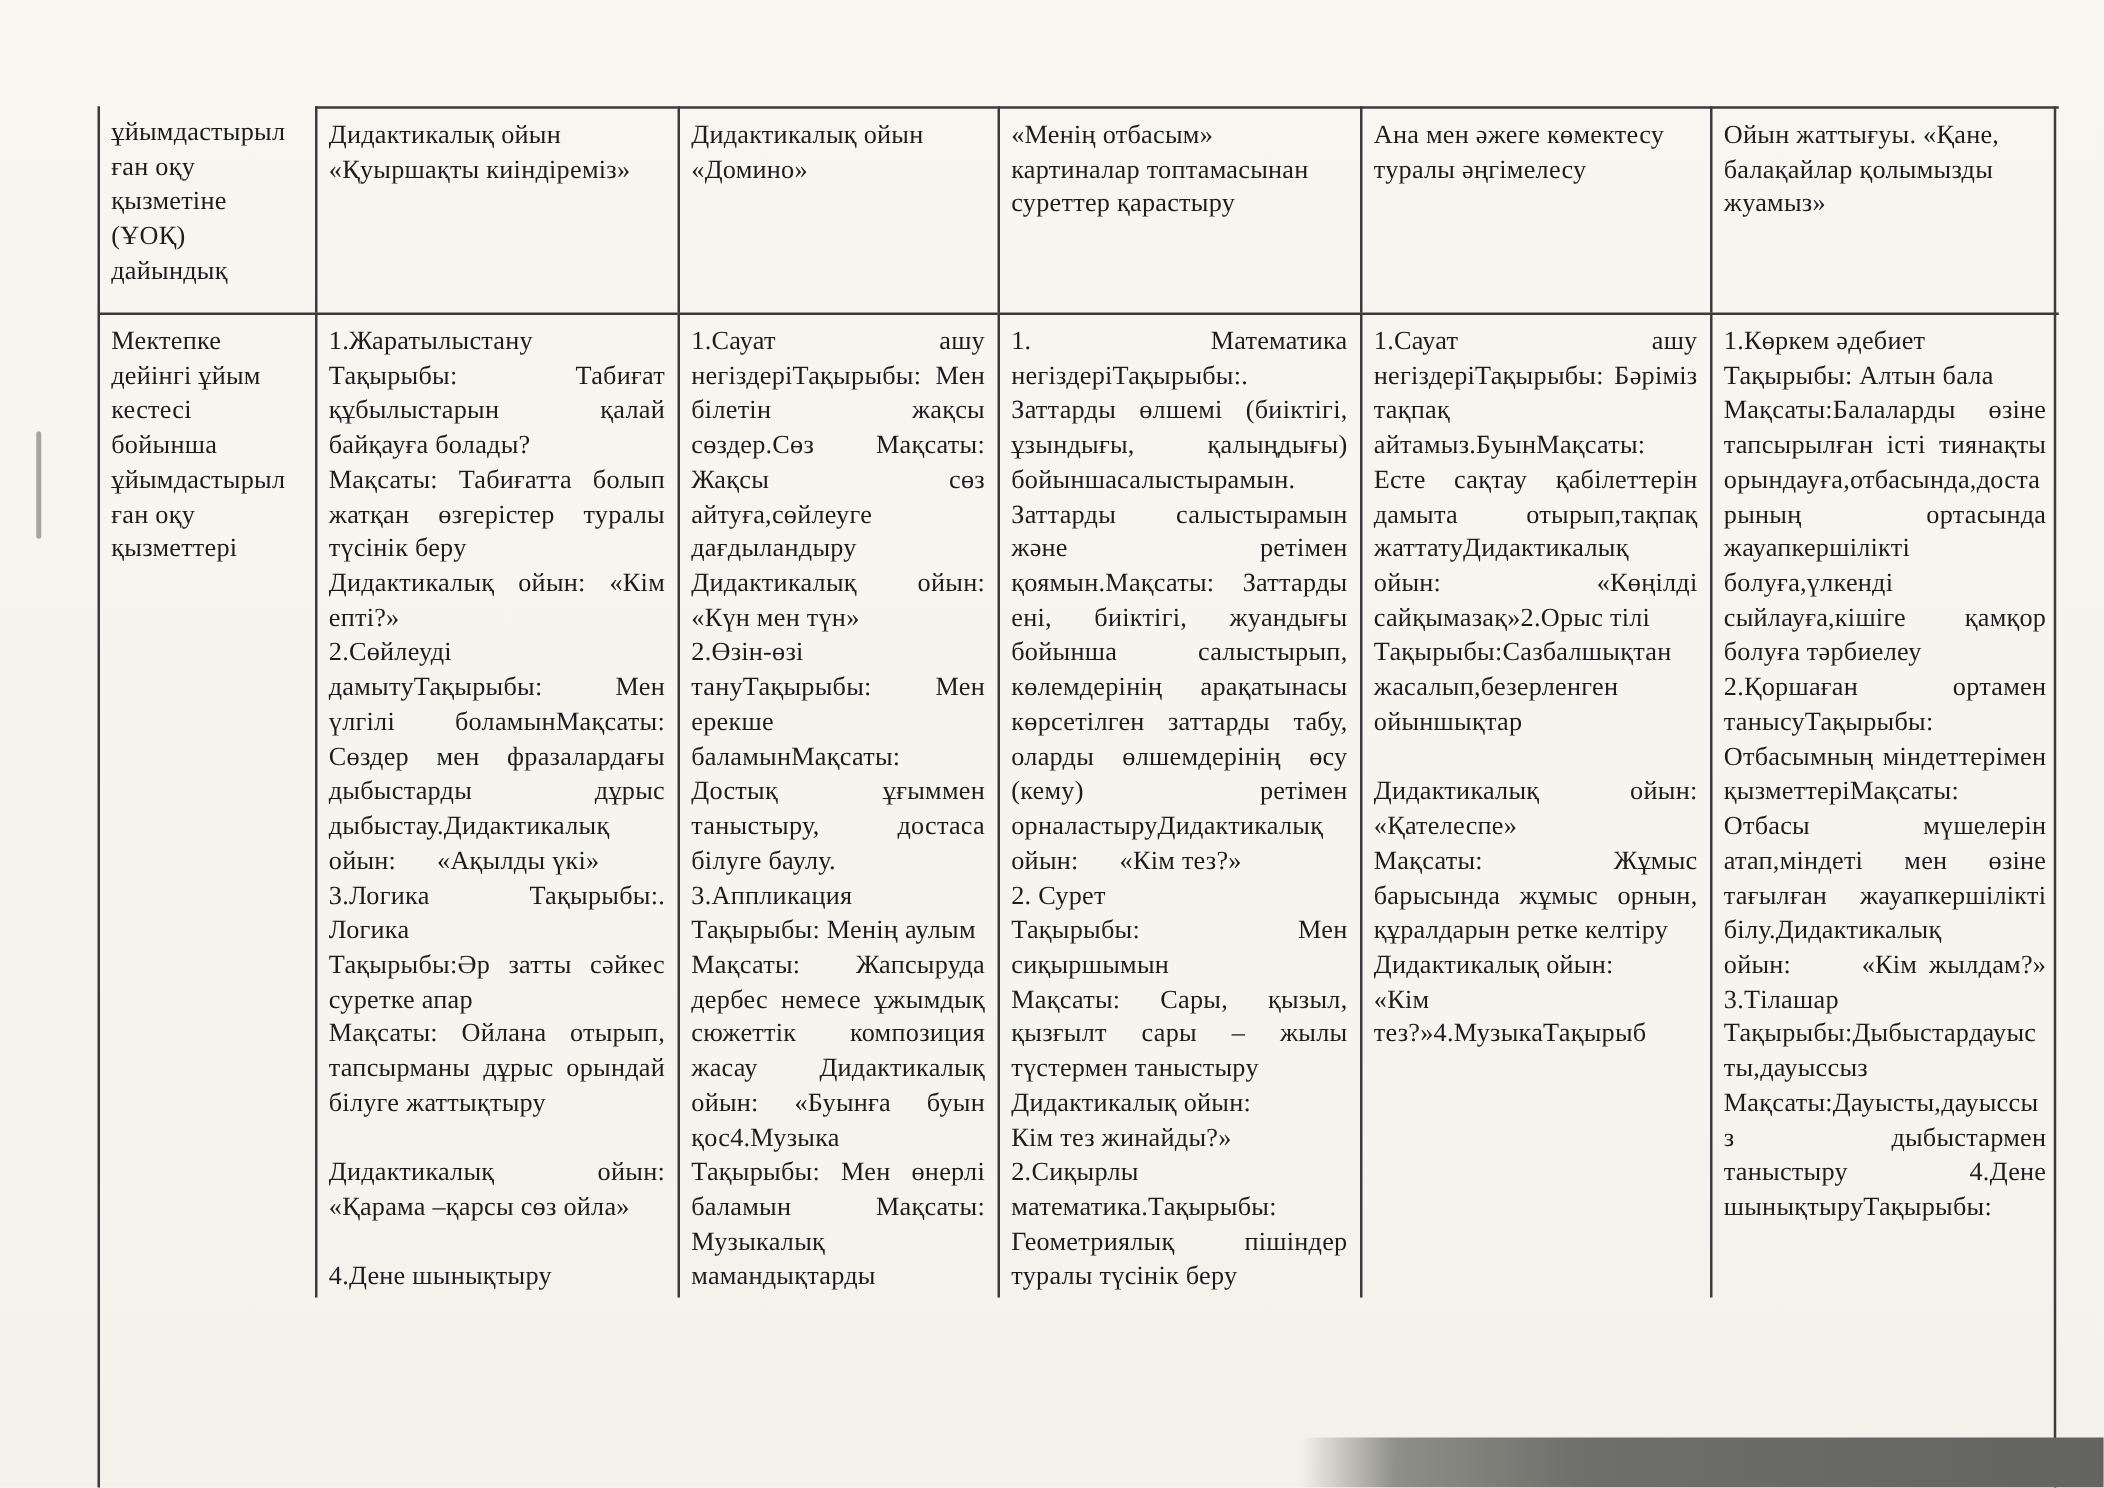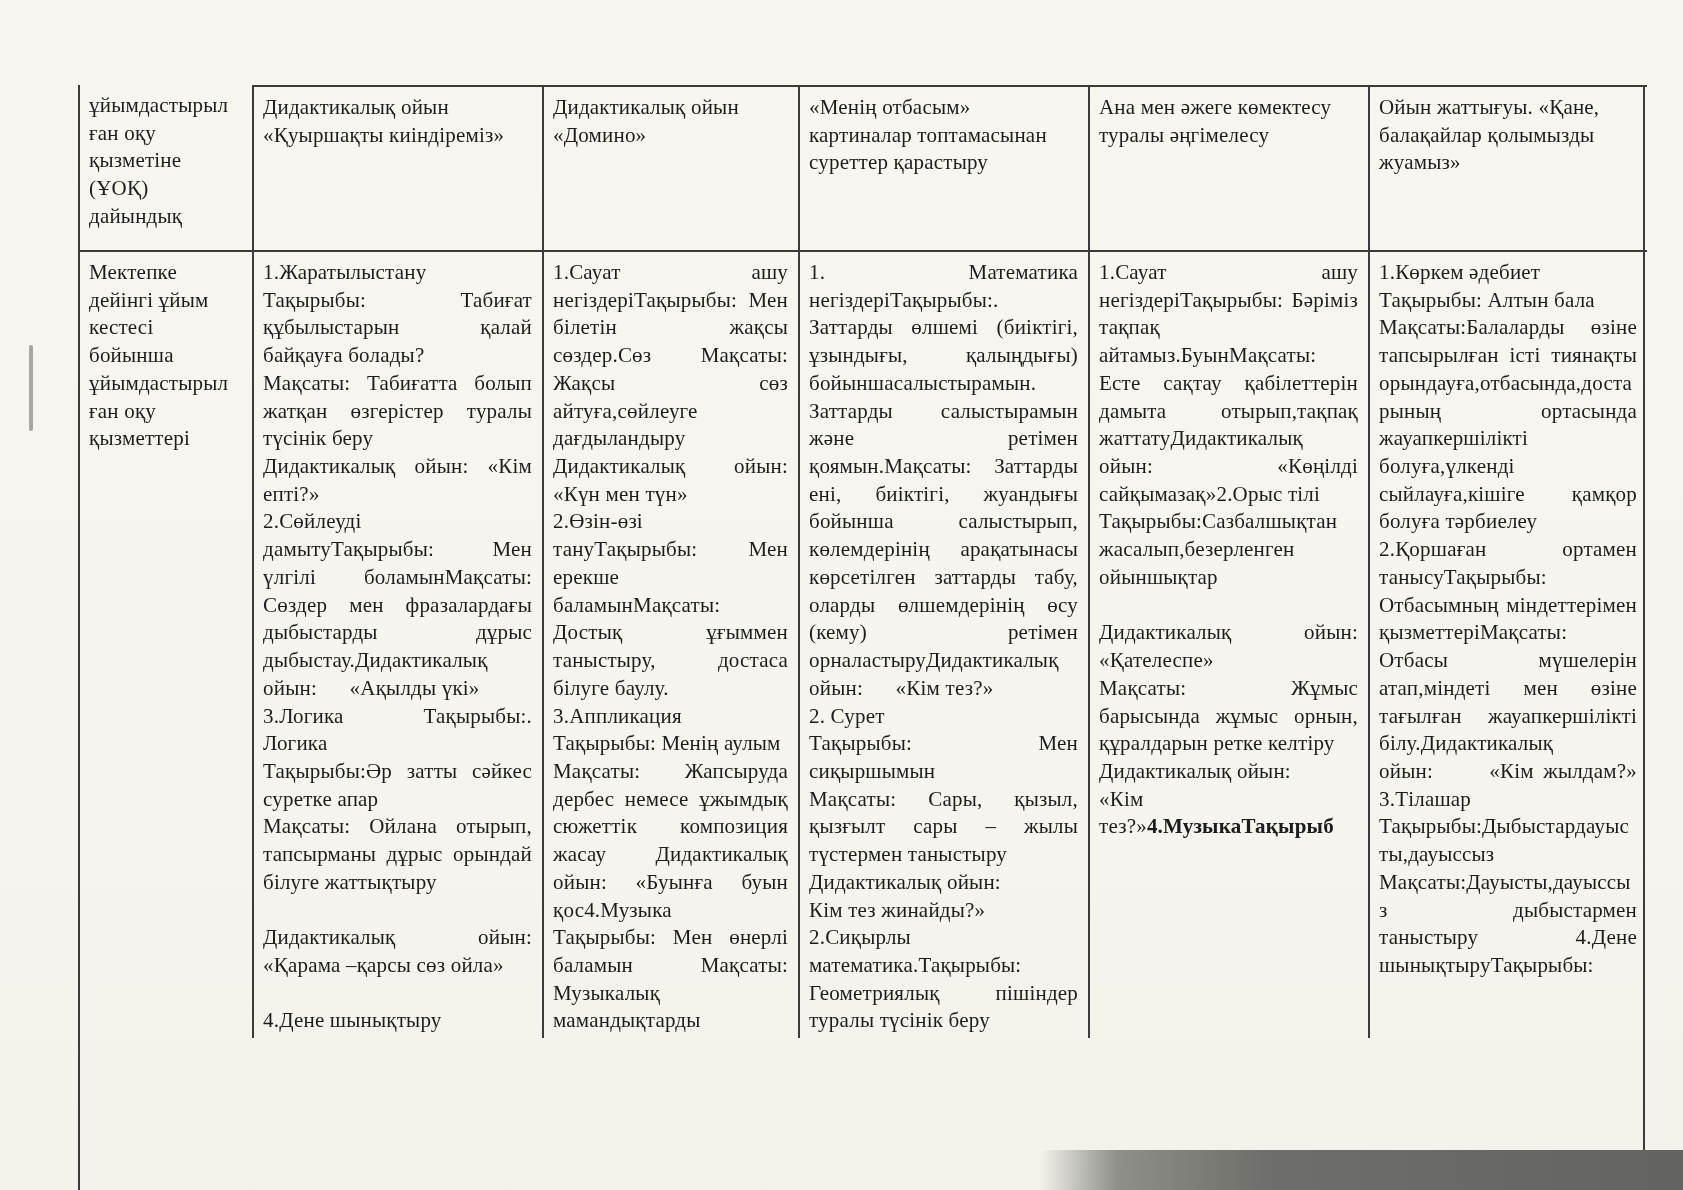--- a/index.html
+++ b/index.html
@@ -108,21 +108,21 @@
         <div class="para"><span>2.Сиқырлы математика.Тақырыбы: Геометриялық пішіндер туралы түсінік беру</span></div>
         <div class="para"><span>Мақсаты:Геометриялық пішіндермен таныстыру</span></div>
       </div>
     <div class="cell vline just">
         <div class="para"><span>1.Сауат ашу негіздеріТақырыбы: Бәріміз тақпақ айтамыз.БуынМақсаты: Есте сақтау қабілеттерін дамыта отырып,тақпақ жаттатуДидактикалық ойын:&nbsp;&nbsp;&nbsp;&nbsp;&nbsp;&nbsp;«Көңілді сайқымазақ»2.Орыс тілі</span></div>
         <div class="para"><span>Тақырыбы:Сазбалшықтан жасалып,безерленген ойыншықтар</span></div>
         <div class="para">&nbsp;</div>
         <div class="para"><span>Дидактикалық ойын: «Қателеспе»</span></div>
         <div class="para"><span>Мақсаты: Жұмыс барысында жұмыс орнын, құралдарын ретке келтіру</span></div>
         <div class="para"><span>Дидактикалық ойын:</span></div>
-        <div class="para"><span>«Кім тез?»</span><span style="font-weight: bold;">4.МузыкаТақырыб</span></div>
+        <div class="para"><span>«Кім тез?»</span><span style="font-weight: normal;">4.МузыкаТақырыб</span></div>
       </div>
     <div class="cell vline just">
         <div class="para"><span>1.Көркем әдебиет</span></div>
         <div class="para"><span>Тақырыбы: Алтын бала</span></div>
         <div class="para"><span>Мақсаты:Балаларды өзіне тапсырылған істі тиянақты орындауға,отбасында,достарының ортасында жауапкершілікті болуға,үлкенді сыйлауға,кішіге қамқор болуға тәрбиелеу</span></div>
         <div class="para"><span>2.Қоршаған ортамен танысуТақырыбы: Отбасымның міндеттерімен қызметтеріМақсаты: Отбасы мүшелерін атап,міндеті мен өзіне тағылған жауапкершілікті білу.Дидактикалық ойын:&nbsp;&nbsp;&nbsp;&nbsp;&nbsp;&nbsp;«Кім жылдам?» 3.Тілашар</span></div>
         <div class="para"><span>Тақырыбы:Дыбыстардауысты,дауыссыз</span></div>
         <div class="para"><span>Мақсаты:Дауысты,дауыссыз дыбыстармен таныстыру&nbsp;&nbsp;&nbsp;&nbsp;&nbsp;4.Дене шынықтыруТақырыбы:</span></div>
       </div>
   </div>

